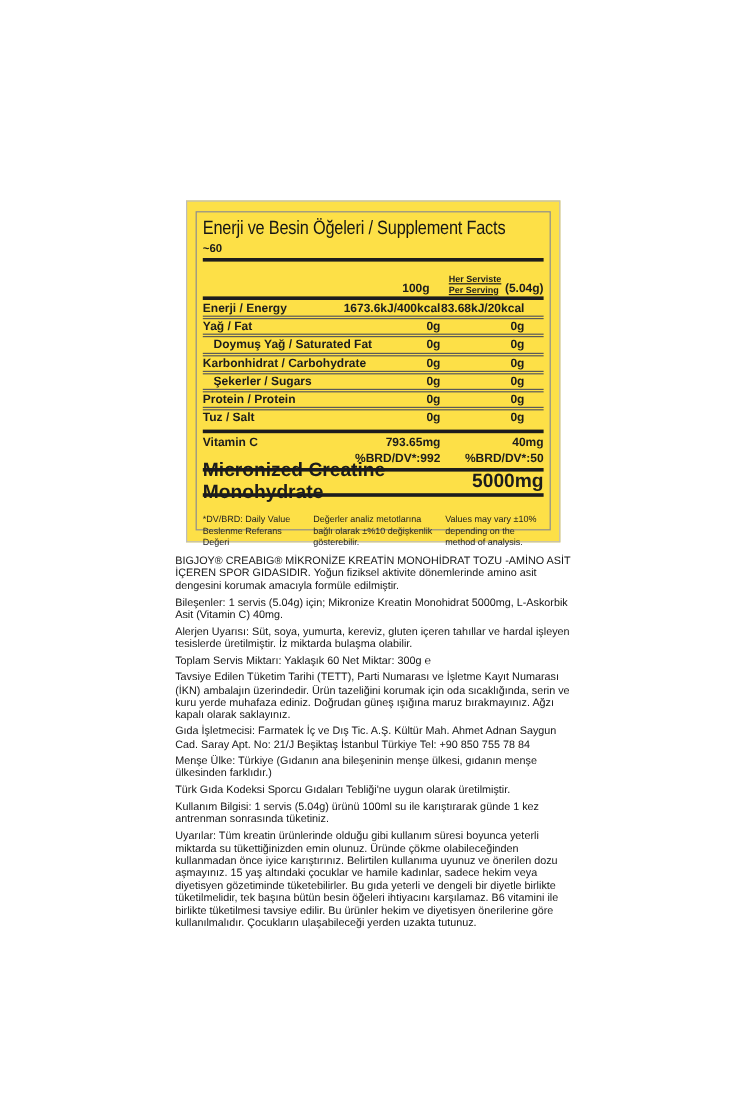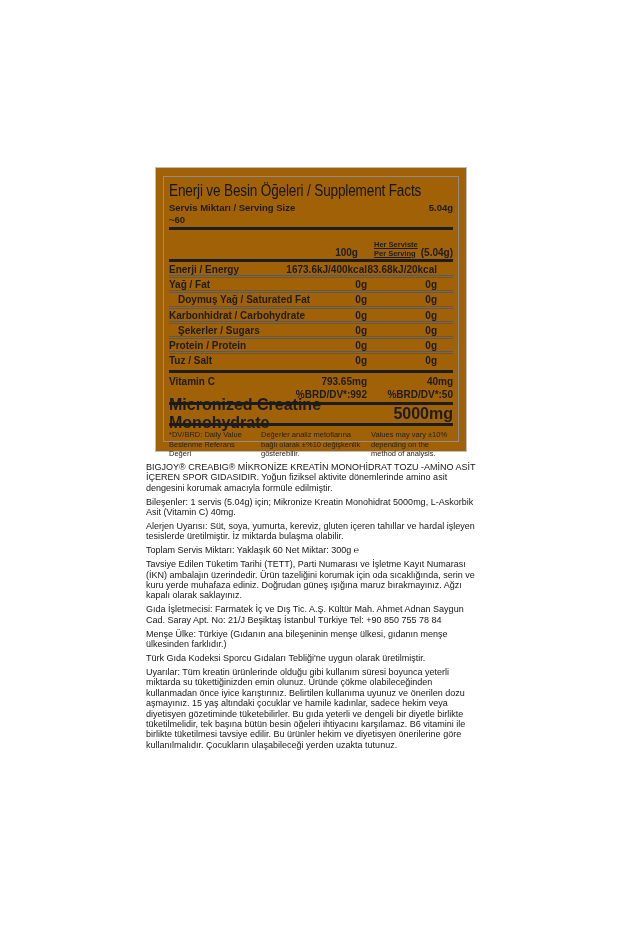--- a/index.html
+++ b/index.html
@@ -1,21 +1,21 @@
 <!DOCTYPE html>
 <html><head>
 <meta charset="utf-8">
 <style>
   html,body { margin:0; padding:0; }
   body { font-family:"Liberation Sans", sans-serif; background:#ffffff; }
   #canvas { position:relative; width:620px; height:930px; background:#ffffff; overflow:hidden; color:#1c1c1c; }
 
   
   .outer-box { position:absolute; left:155px; top:167px; width:312px; height:285px;
-               border:1px solid #bdbdbd; background:#a16207; box-sizing:border-box; }
+               border:1px solid #bdbdbd; background:#fde047; box-sizing:border-box; }
   .inner-box { position:absolute; left:7px; top:8px; width:296px; height:266px;
                border:1px solid #8e8e8e; box-sizing:border-box; padding:2px 5px; }
 
   .nf-title { font-size:16px; letter-spacing:-0.2px; white-space:nowrap;
               transform:scaleX(0.85); transform-origin:left center;
               margin:2px 0 1px 0; line-height:20px; color:#161616; }
 
   .nf-sub { display:flex; justify-content:space-between; font-size:9.5px; font-weight:700; line-height:12px; }
 
   .bar { height:3px; background:#1d1d1d; margin:1px 0; }
@@ -37,41 +37,37 @@
   .vit .lbl  { position:absolute; left:0; top:1px; }
   .vit .v2a  { position:absolute; right:86px; top:1px; }
   .vit .v3a  { position:absolute; right:0; top:1px; }
   .vit .v2b  { position:absolute; right:86px; top:14px; }
   .vit .v3b  { position:absolute; right:0; top:14px; }
 
   .creatine { display:flex; justify-content:space-between; align-items:center;
               height:16px; font-size:16px; font-weight:700; }
 
   .footnotes { display:grid; grid-template-columns:86px 104px 1fr; column-gap:6px;
-               font-size:7.5px; line-height:9.2px; padding-top:3px; color:#222; }
+               font-size:7.5px; line-height:9.2px; padding-top:13px; color:#222; }
 
   
   .body-text { position:absolute; left:146px; top:462px; width:330px;
                font-size:9px; line-height:10.4px; color:#161616; }
   .body-text p { margin:0 0 3.5px 0; }
 </style>
 </head>
 <body>
 
 <div id="canvas">
 
   <div class="outer-box">
     <div class="inner-box">
 
       <div class="nf-title">Enerji ve Besin Öğeleri / Supplement Facts</div>
 
-      <div class="nf-sub">
-        <span>Servis Miktarı / Serving Size</span>
-        <span>5.04g</span>
-      </div>
       <div class="nf-sub">
         <span>~60</span>
       </div>
 
       <div class="bar"></div>
 
       <div class="hdr-row">
         <span class="hdr-100g">100g</span>
         <span class="hdr-serv">
           <span>Her Serviste</span><br>
@@ -148,16 +144,17 @@
 
   <div class="body-text">
     <p>BIGJOY® CREABIG® MİKRONİZE KREATİN MONOHİDRAT TOZU -AMİNO ASİT İÇEREN SPOR GIDASIDIR. Yoğun fiziksel aktivite dönemlerinde amino asit dengesini korumak amacıyla formüle edilmiştir.</p>
     <p>Bileşenler: 1 servis (5.04g) için; Mikronize Kreatin Monohidrat 5000mg, L-Askorbik Asit (Vitamin C) 40mg.</p>
     <p>Alerjen Uyarısı: Süt, soya, yumurta, kereviz, gluten içeren tahıllar ve hardal işleyen tesislerde üretilmiştir. İz miktarda bulaşma olabilir.</p>
     <p>Toplam Servis Miktarı: Yaklaşık 60 Net Miktar: 300g ℮</p>
     <p>Tavsiye Edilen Tüketim Tarihi (TETT), Parti Numarası ve İşletme Kayıt Numarası (İKN) ambalajın üzerindedir. Ürün tazeliğini korumak için oda sıcaklığında, serin ve kuru yerde muhafaza ediniz. Doğrudan güneş ışığına maruz bırakmayınız. Ağzı kapalı olarak saklayınız.</p>
     <p>Gıda İşletmecisi: Farmatek İç ve Dış Tic. A.Ş. Kültür Mah. Ahmet Adnan Saygun Cad. Saray Apt. No: 21/J Beşiktaş İstanbul Türkiye Tel: +90 850 755 78 84</p>
     <p>Menşe Ülke: Türkiye (Gıdanın ana bileşeninin menşe ülkesi, gıdanın menşe ülkesinden farklıdır.)</p>
     <p>Türk Gıda Kodeksi Sporcu Gıdaları Tebliği'ne uygun olarak üretilmiştir.</p>
+    <p>Kullanım Bilgisi: 1 servis (5.04g) ürünü 100ml su ile karıştırarak günde 1 kez antrenman sonrasında tüketiniz.</p>
     <p>Uyarılar: Tüm kreatin ürünlerinde olduğu gibi kullanım süresi boyunca yeterli miktarda su tükettiğinizden emin olunuz. Üründe çökme olabileceğinden kullanmadan önce iyice karıştırınız. Belirtilen kullanıma uyunuz ve önerilen dozu aşmayınız. 15 yaş altındaki çocuklar ve hamile kadınlar, sadece hekim veya diyetisyen gözetiminde tüketebilirler. Bu gıda yeterli ve dengeli bir diyetle birlikte tüketilmelidir, tek başına bütün besin öğeleri ihtiyacını karşılamaz. B6 vitamini ile birlikte tüketilmesi tavsiye edilir. Bu ürünler hekim ve diyetisyen önerilerine göre kullanılmalıdır. Çocukların ulaşabileceği yerden uzakta tutunuz.</p>
   </div>
 
 </div>
 
 </body></html>

